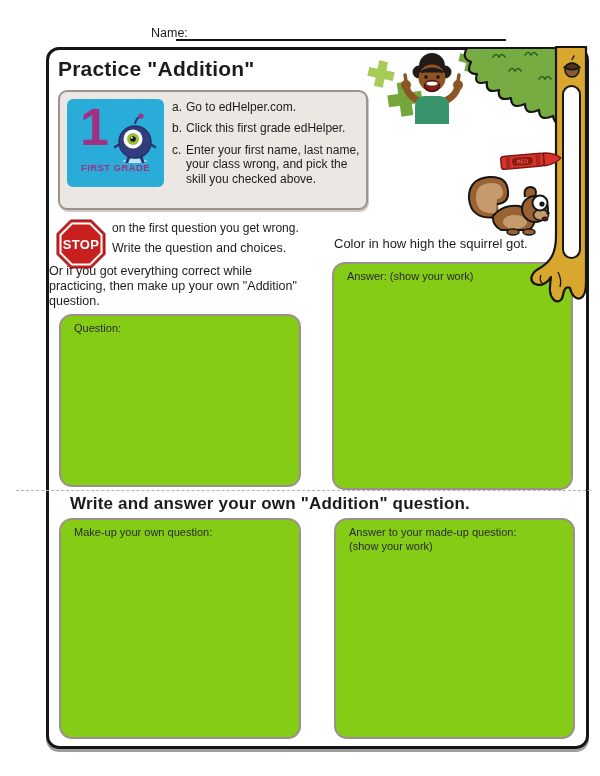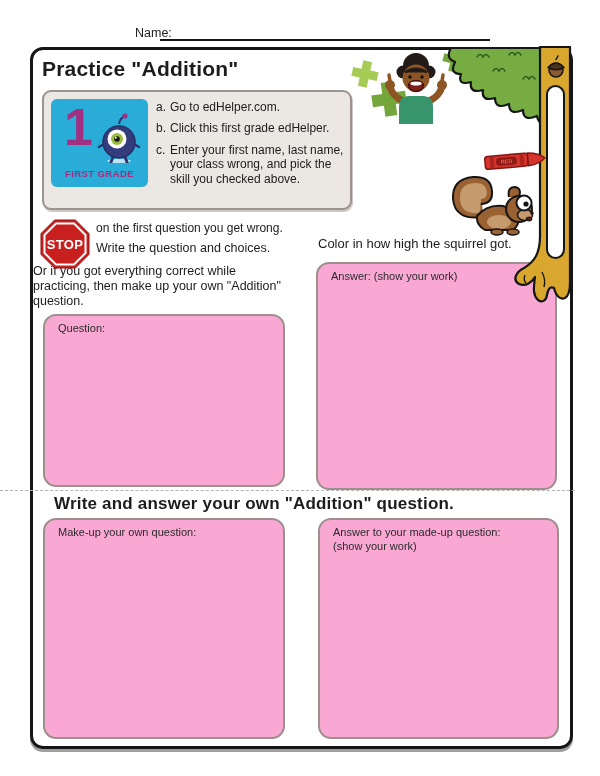--- a/index.html
+++ b/index.html
@@ -1,35 +1,35 @@
 <!DOCTYPE html>
 <html><head>
 <meta charset="utf-8">
 <style>
   html,body{margin:0;padding:0;background:#fff;}
   .page{position:relative;width:576px;height:776px;background:#ffffff;
-        font-family:"Liberation Sans",sans-serif;color:#1c1c1c;overflow:hidden;}
+        font-family:"Liberation Sans",sans-serif;color:#1c1c1c;overflow:hidden;margin-left:16px;}
   .abs{position:absolute;}
 
   
   .name-label{left:135px;top:26px;font-size:12.5px;}
   .name-line{left:160px;top:24px;width:330px;height:15px;border-bottom:2px solid #161616;}
 
   
   .main-box{left:30px;top:47px;width:537px;height:696px;border:3px solid #161616;
             border-radius:13px;box-shadow:0 3px 0 rgba(80,76,76,.55);}
 
   .title{left:42px;top:57px;font-size:21px;font-weight:700;letter-spacing:.2px;}
 
   
   .panel{left:42px;top:90px;width:306px;height:116px;background:#EBE7E3;
          border:2px solid #9C9391;border-radius:9px;box-shadow:1px 2px 0 #cfc8c4;}
   .badge{position:absolute;left:7px;top:7px;width:97px;height:88px;background:#29ACD8;border-radius:6px;}
   .badge-number{position:absolute;left:13px;top:0px;font-size:52px;font-weight:700;color:#A13083;line-height:1.1;}
-  .badge-caption{position:absolute;left:0;bottom:8px;width:100%;text-align:center;
+  .badge-caption{position:absolute;left:0;bottom:14px;width:100%;text-align:center;
                  font-size:9.5px;font-weight:700;color:#A13083;letter-spacing:.4px;}
   .monster{position:absolute;right:6px;top:14px;}
   .steps{position:absolute;left:112px;top:8px;width:188px;display:flex;flex-direction:column;gap:7px;
          font-size:12px;line-height:1.2;}
   .step{display:flex;}
   .step .letter{width:14px;flex:none;}
   .step .txt{flex:1;}
 
   
   .art{z-index:5;pointer-events:none;}
@@ -42,21 +42,21 @@
 
   .meter-top{left:573px;top:82px;font-size:9px;z-index:6;padding-left:8px;}
   .meter-bottom{left:576px;top:242px;font-size:9px;z-index:6;}
 
   .stop-line1{left:96px;top:221px;font-size:12px;}
   .stop-line2{left:96px;top:241px;font-size:12.5px;}
   .alt-text{left:33px;top:264px;width:248px;font-size:12.5px;line-height:1.18;}
   .squirrel-caption{left:318px;top:236px;font-size:13px;}
 
   
-  .wbox{border:2px solid #9D908C;border-radius:13px;background:#f9a8d4;z-index:1;}
+  .wbox{border:2px solid #9D908C;border-radius:13px;background:#84cc16;z-index:1;}
   .wbox .lbl{padding:6px 10px 0 13px;font-size:11px;line-height:1.25;color:#2a2a2a;}
   .q-box{left:43px;top:314px;width:238px;height:169px;}
   .a-box{left:316px;top:262px;width:237px;height:224px;}
   .m-box{left:43px;top:518px;width:238px;height:217px;}
   .a2-box{left:318px;top:518px;width:237px;height:217px;}
 
   .cut-line{left:0;top:490px;width:600px;border-top:1px dashed #b3b3b3;z-index:0;}
   .bottom-heading{left:54px;top:494px;font-size:17px;font-weight:700;letter-spacing:.2px;}
 </style>
 </head>

